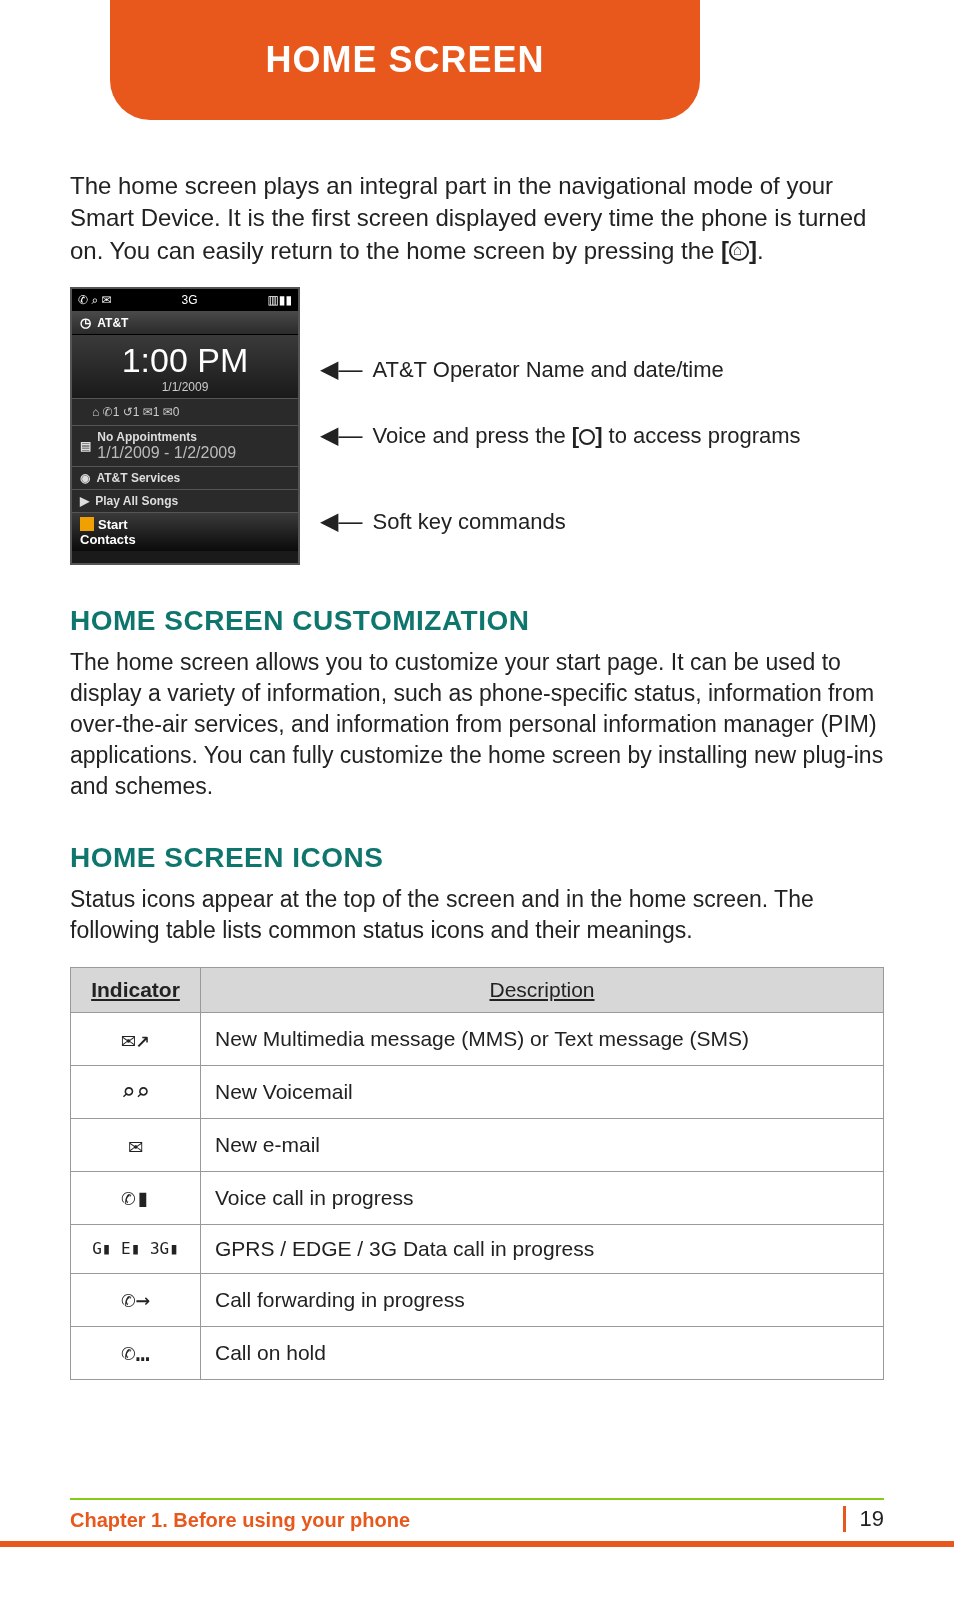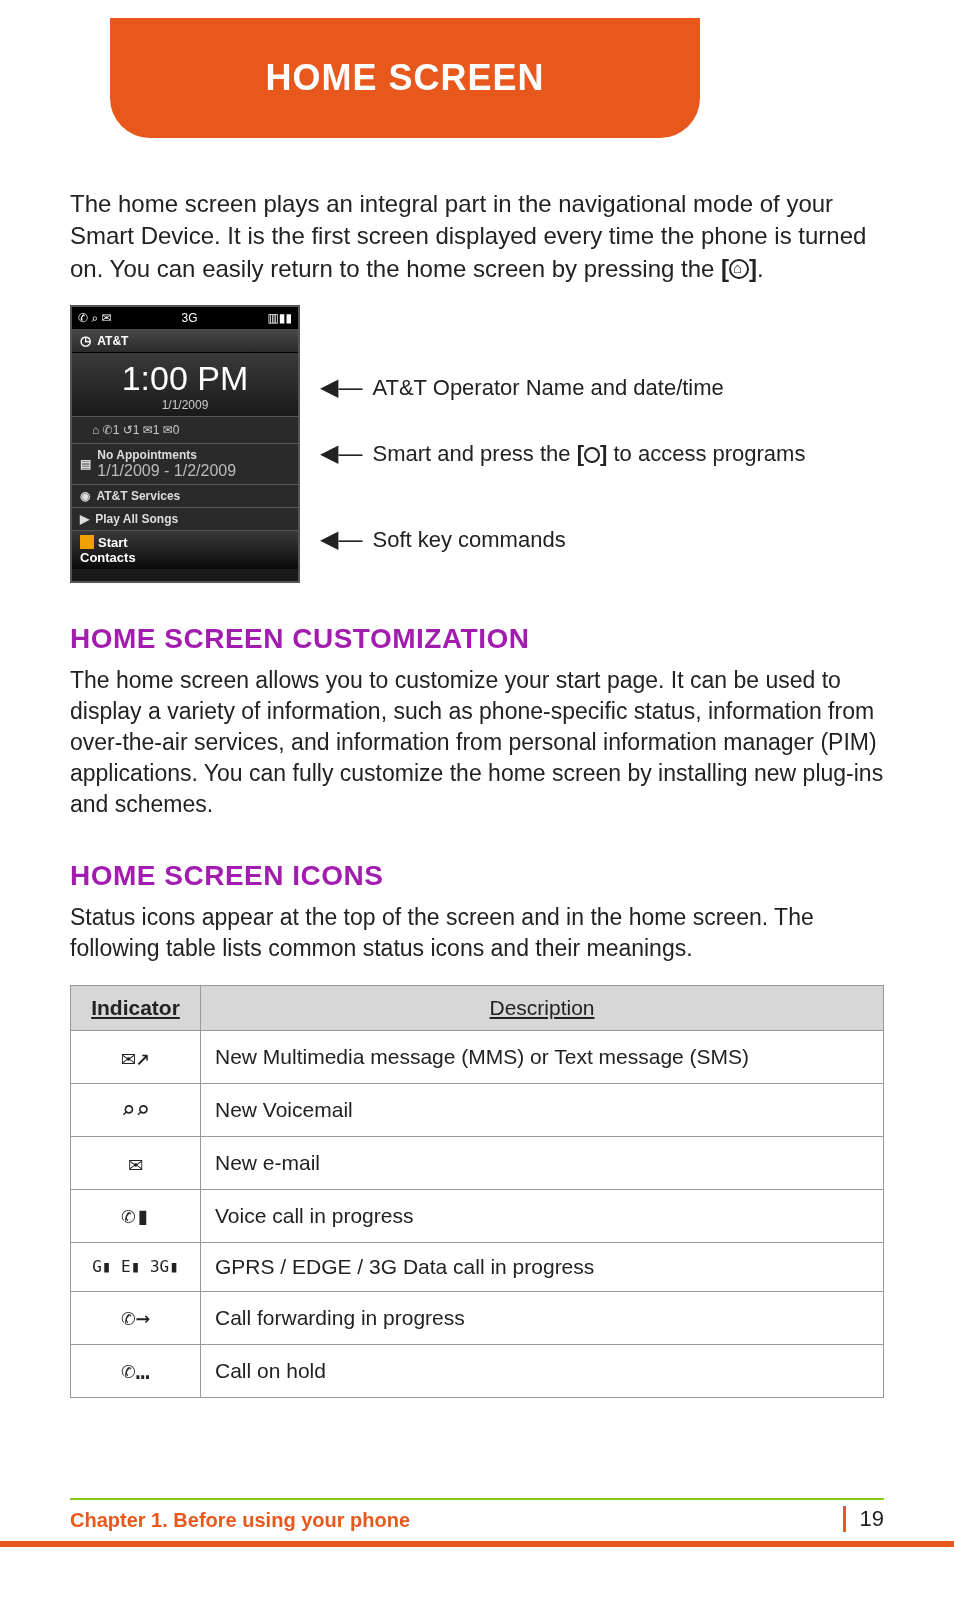--- a/index.html
+++ b/index.html
@@ -20,21 +20,20 @@
     height: 120px;
     border-radius: 0 0 40px 40px;
     margin-left: 40px;
     display: flex;
     align-items: center;
     justify-content: center;
     color: #fff;
     font-size: 36px;
     font-weight: bold;
     letter-spacing: 1px;
-    margin-top: 18px;
   }
   .intro {
     margin-top: 50px;
     font-size: 24px;
     line-height: 1.35;
     color: #222;
   }
   .home-icon {
     display: inline-block;
     border: 2px solid #222;
@@ -132,21 +131,21 @@
     position: relative;
     padding-top: 50px;
   }
   .callout { display:flex; align-items:flex-start; gap:10px; margin-bottom: 30px;}
   .arrow { font-size: 24px; line-height:1;}
   .callout .txt { flex:1; }
   .ring-icon {
     display:inline-block;border:2px solid #222;border-radius:50%;width:16px;height:16px;vertical-align:-2px;
   }
   .section-title {
-    color: #a21caf;
+    color: #0f766e;
     font-size: 28px;
     font-weight: bold;
     margin-top: 40px;
     letter-spacing: 0.5px;
   }
   .section-body {
     font-size: 23px;
     line-height: 1.35;
     margin-top: 10px;
     color: #222;
@@ -241,21 +240,21 @@
     </div>
 
     <div class="callouts">
       <div class="callout" style="margin-top:20px;">
         <span class="arrow">◀—</span>
         <span class="txt">AT&amp;T Operator Name and date/time</span>
       </div>
       <div class="callout" style="margin-top:40px;">
         <span class="arrow">◀—</span>
         <span class="txt">
-          <span>Smart and press the </span><b>[</b><span class="ring-icon"></span><b>]</b><span> to access programs</span>
+          <span>Voice and press the </span><b>[</b><span class="ring-icon"></span><b>]</b><span> to access programs</span>
         </span>
       </div>
       <div class="callout" style="margin-top:60px;">
         <span class="arrow">◀—</span>
         <span class="txt">Soft key commands</span>
       </div>
     </div>
   </div>
 
   <h2 class="section-title">HOME SCREEN CUSTOMIZATION</h2>

